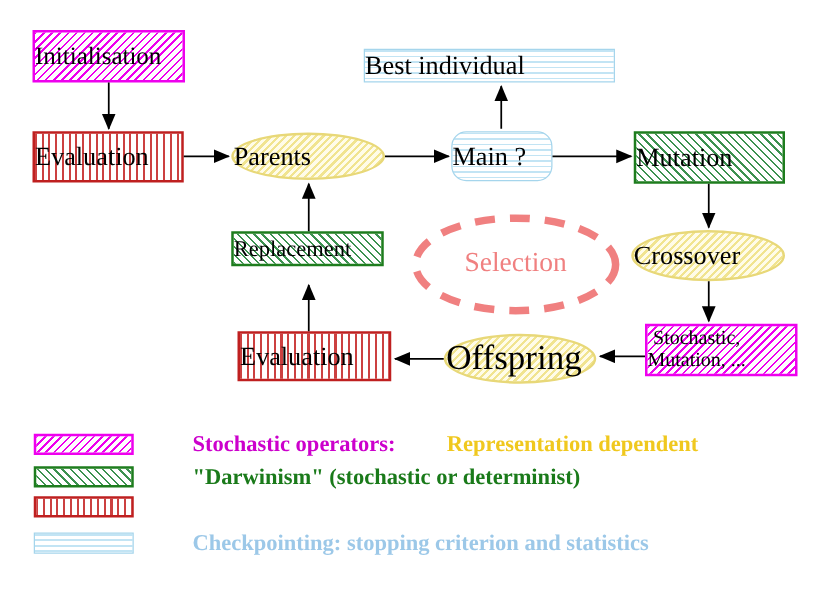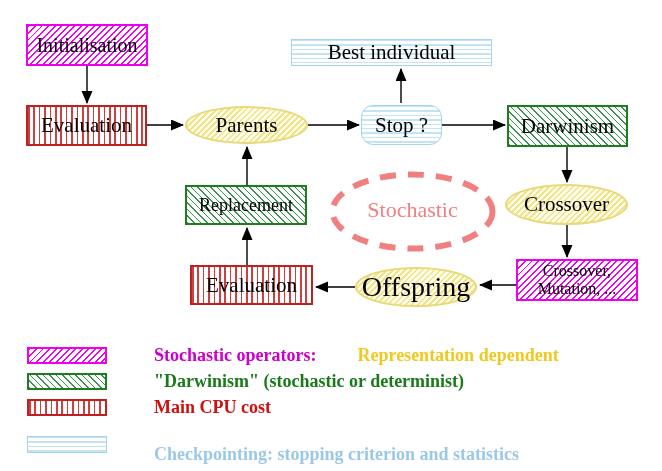--- a/index.html
+++ b/index.html
@@ -1,18 +1,18 @@
 <!DOCTYPE html>
 <html style="--magenta: #ee00ee; --magenta_text: #cc00cc; --green: #1e7d1e; --green_line: #3c9150; --green_text: #1a7a1a; --red: #bf2020; --red_line: #cc4040; --red_text: #cc1111; --cyan: #a5d5ec; --cyan_line: #c2e4f4; --cyan_text: #9cc8e8; --yellow: #e8d878; --yellow_line: #f1e490; --yellow_bg: #fffce8; --gold_text: #f0c81e; --salmon: #f08080;"><head>
 <meta charset="utf-8">
 <style>
   html,body{margin:0;padding:0;background:#fff;}
   .canvas{position:relative;width:662px;height:471px;background:#fff;overflow:hidden;
           font-family:"Liberation Serif","DejaVu Serif",serif;}
-  .box{position:absolute;box-sizing:border-box;display:flex;align-items:center;justify-content:center;
+  .box{position:absolute;box-sizing:border-box;display:flex;align-items:center;
        color:#000;text-align:center;line-height:1.15;}
   .ellipse{border-radius:50%;}
   .rounded{border-radius:12px;}
 
   .hatch-magenta{border:2px solid var(--magenta,#ee00ee);
     background:repeating-linear-gradient(135deg,var(--magenta,#ee00ee) 0 1.4px,#fff 1.4px 4.6px);}
   .hatch-green{border:2px solid var(--green,#1e7d1e);
     background:repeating-linear-gradient(45deg,var(--green_line,#3c9150) 0 1.3px,#fff 1.3px 4.6px);}
   .stripe-red{border:2px solid var(--red,#bf2020);
     background:repeating-linear-gradient(90deg,var(--red_line,#cc4040) 0 1.6px,#fff 1.6px 5.4px);}
@@ -28,21 +28,21 @@
 
   .legend-row{position:absolute;left:27px;display:flex;align-items:center;
     font-weight:bold;font-size:18px;white-space:pre;gap:32px;}
   .swatch{width:80px;height:17px;box-sizing:border-box;flex:none;}
   .lt{margin-left:15px;}
   .lt2{margin-left:9px;}
   .c-magenta{color:var(--magenta_text,#cc00cc);}
   .c-gold{color:var(--gold_text,#f0c81e);}
   .c-green{color:var(--green_text,#1a7a1a);}
   .c-red{color:var(--red_text,#cc1111);}
-  .c-cyan{color:var(--cyan_text,#9cc8e8);margin-top:20px;}
+  .c-cyan{color:var(--cyan_text,#9cc8e8);}
 </style>
 </head>
 <body>
 
 <div class="canvas">
 
   <div class="box hatch-magenta" style="left:26px;top:24px;width:122px;height:42px;font-size:20px">
     <span>Initialisation</span>
   </div>
 
@@ -52,51 +52,51 @@
 
   <div class="box hatch-yellow ellipse" style="left:185px;top:106px;width:123px;height:38px;font-size:21px">
     <span>Parents</span>
   </div>
 
   <div class="box stripe-cyan" style="left:291px;top:39px;width:201px;height:27px;font-size:21px">
     <span>Best individual</span>
   </div>
 
   <div class="box stripe-cyan rounded" style="left:361px;top:105px;width:81px;height:40px;font-size:21px">
-    <span>Stop ?</span>
+    <span>Main ?</span>
   </div>
 
   <div class="box hatch-green" style="left:507px;top:105px;width:121px;height:42px;font-size:21px">
-    <span>Darwinism</span>
+    <span>Mutation</span>
   </div>
 
-  <div class="box hatch-green" style="left:185px;top:185px;width:122px;height:40px;font-size:18px">
+  <div class="box hatch-green" style="left:185px;top:185px;width:122px;height:28px;font-size:18px">
     <span>Replacement</span>
   </div>
 
   <div class="box hatch-yellow ellipse" style="left:505px;top:184px;width:123px;height:41px;font-size:21px">
     <span>Crossover</span>
   </div>
 
   <div class="box stripe-red" style="left:190px;top:265px;width:123px;height:40px;font-size:21px">
     <span>Evaluation</span>
   </div>
 
   <div class="box hatch-yellow ellipse" style="left:355px;top:267px;width:122px;height:40px;font-size:28px">
     <span>Offspring</span>
   </div>
 
   <div class="box hatch-magenta" style="left:516px;top:259px;width:122px;height:42px;font-size:16px">
     <span>
-      <span>Crossover,</span><br>
+      <span>Stochastic,</span><br>
       <span>Mutation, ...</span>
     </span>
   </div>
 
-  <div class="gen-label" style="left:330px;top:173px;width:165px;height:74px">Stochastic</div>
+  <div class="gen-label" style="left:330px;top:173px;width:165px;height:74px">Selection</div>
 
   <svg class="overlay" width="662" height="471" viewBox="0 0 662 471">
     <defs>
       <marker id="ah" markerUnits="userSpaceOnUse" markerWidth="14" markerHeight="12" refX="12" refY="5.5" orient="auto">
         <path d="M0,0 L13,5.5 L0,11 Z" fill="#000"></path>
       </marker>
     </defs>
     <ellipse cx="412.5" cy="211.5" rx="80" ry="37" fill="none" stroke="#f08080" stroke-width="6" stroke-dasharray="16 12"></ellipse>
     <g stroke="#000" stroke-width="1.4">
       <line x1="87" y1="66" x2="87" y2="103" marker-end="url(#ah)"></line>
@@ -119,21 +119,20 @@
     <span class="lt2 c-gold">Representation dependent</span>
   </div>
 
   <div class="legend-row" style="top:371px">
     <div class="swatch hatch-green"></div>
     <span class="lt c-green">"Darwinism" (stochastic or determinist)</span>
   </div>
 
   <div class="legend-row" style="top:397px">
     <div class="swatch stripe-red"></div>
-    <span class="lt c-red">Main CPU cost</span>
   </div>
 
   <div class="legend-row" style="top:424px">
     <div class="swatch stripe-cyan"></div>
     <span class="lt c-cyan">Checkpointing: stopping criterion and statistics</span>
   </div>
 
 </div>
 
 </body></html>

